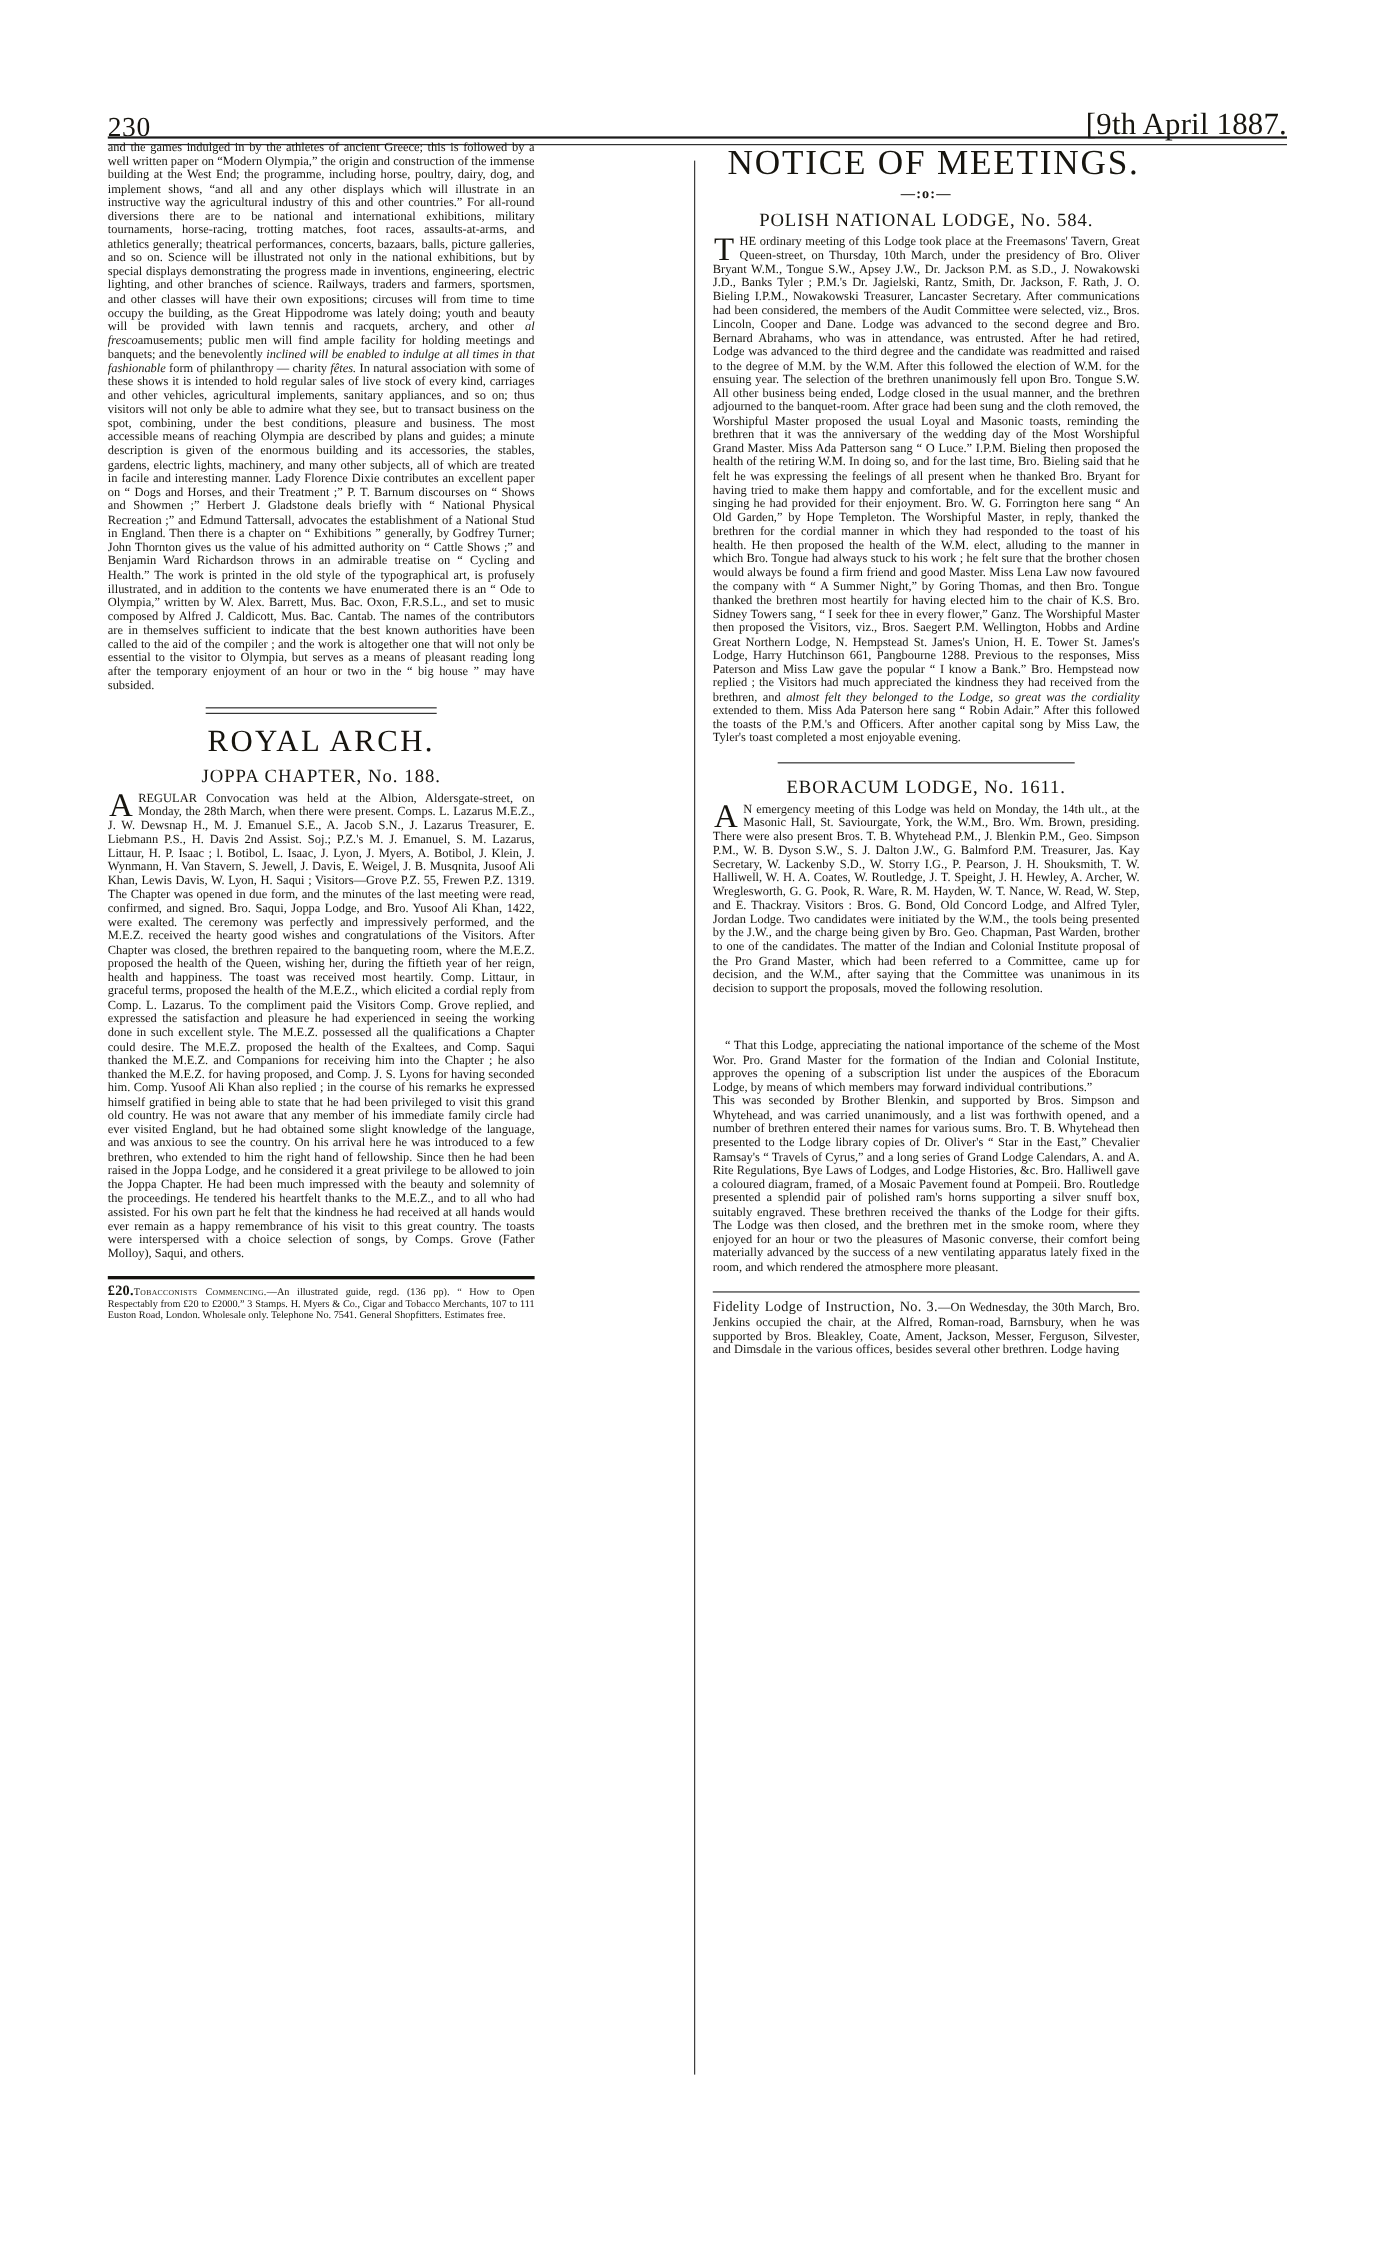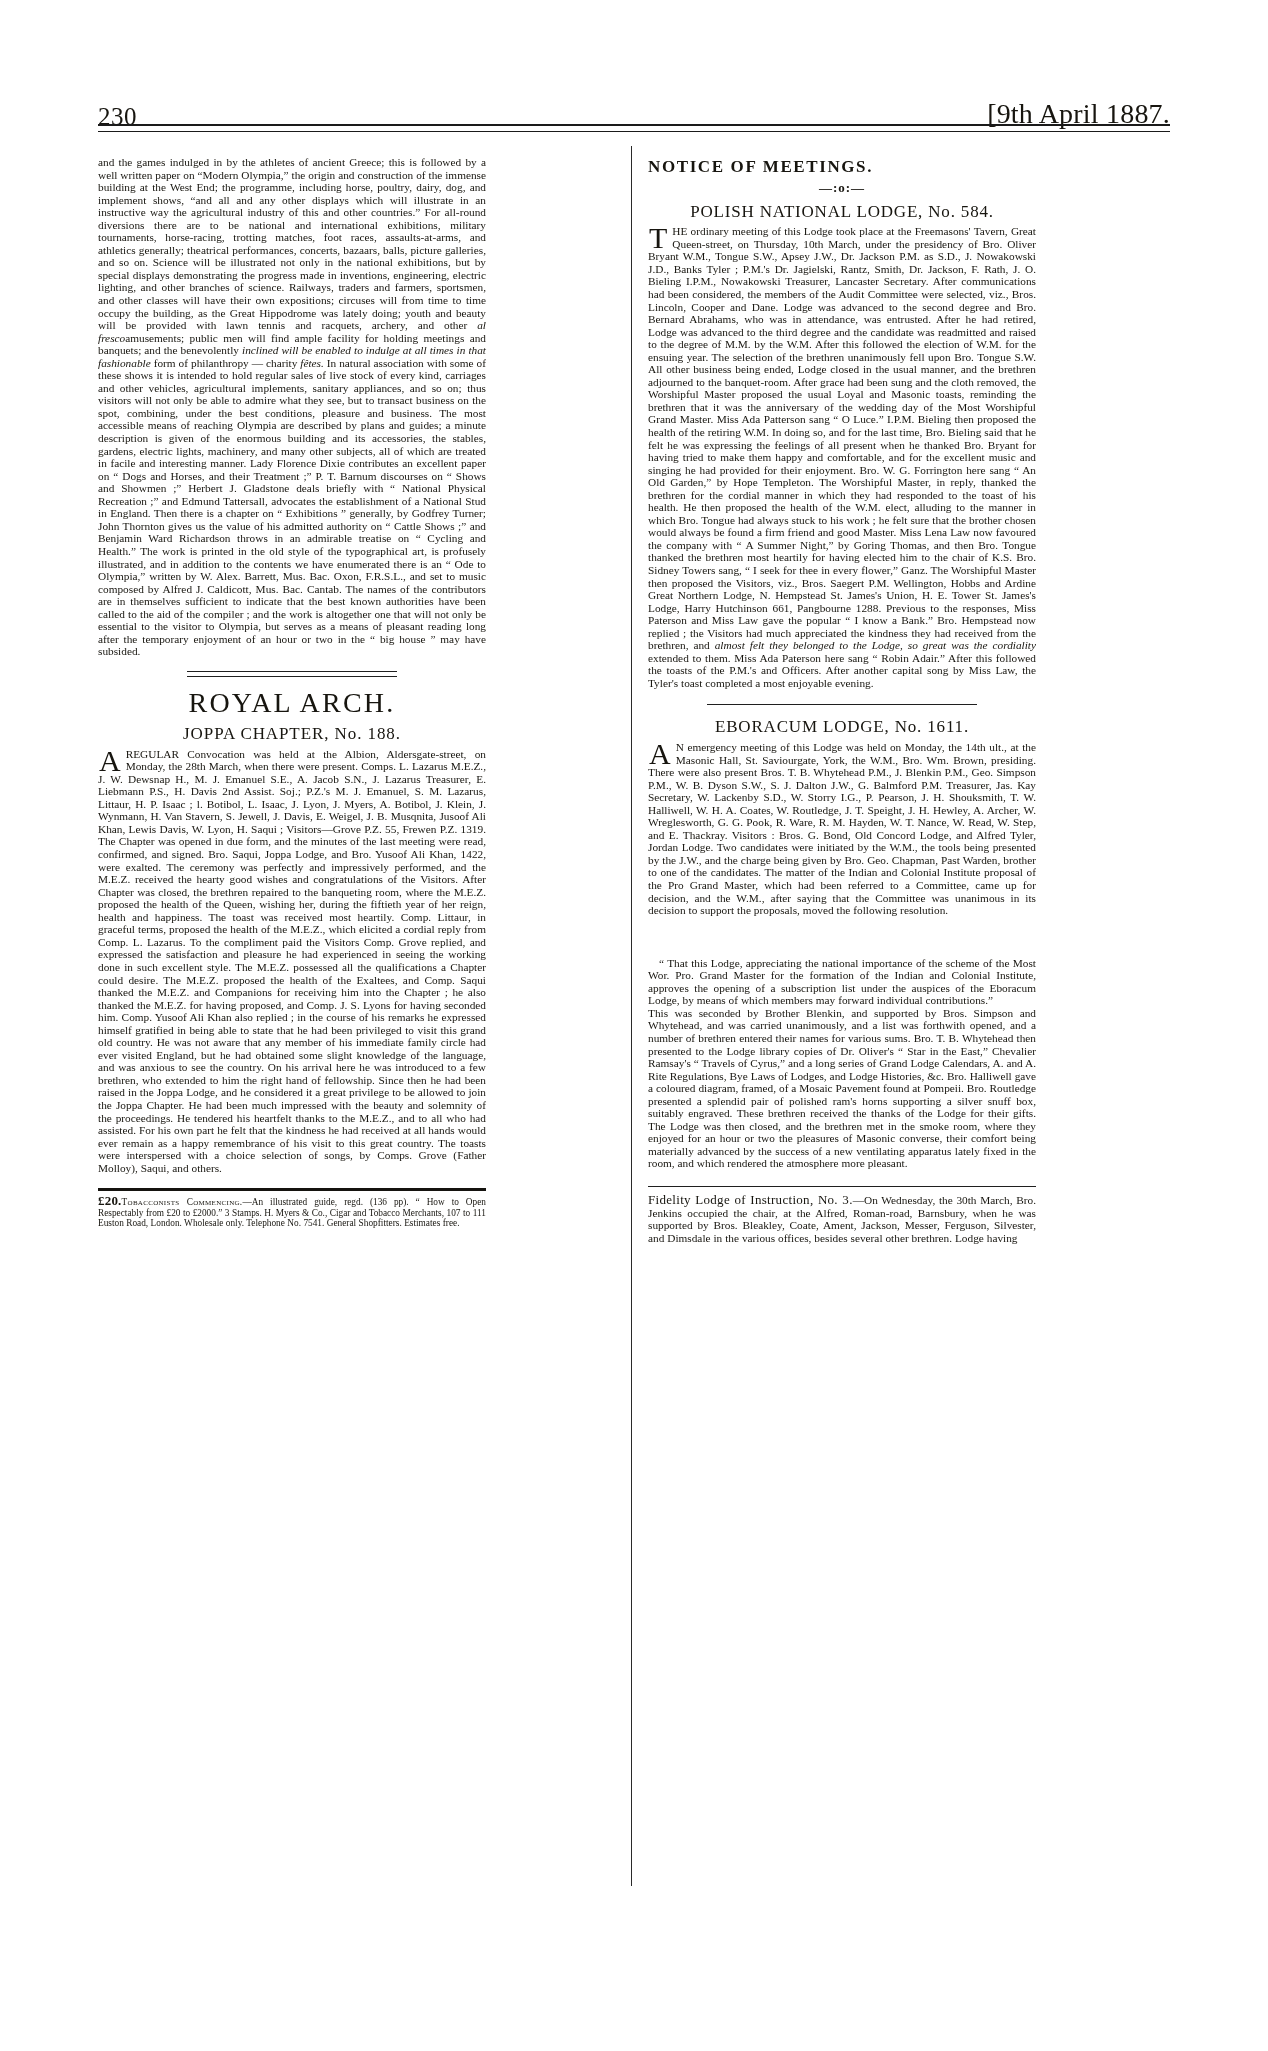--- a/index.html
+++ b/index.html
@@ -64,21 +64,21 @@
     top: 124px;
     width: 1072px;
     height: 5px;
     border-top: 2px solid #1a1a1a;
     border-bottom: 1px solid #1a1a1a;
   }
 
   
   .col {
     position: absolute;
-    top: 156px;
+    top: 128px;
     width: 388px;
     font-size: 11.3px;
     line-height: 12.55px;
     text-align: justify;
     -webkit-hyphens: none;
     hyphens: none;
     word-spacing: 0.1px;
   }
   .col-left  { left: 98px; }
   .col-right { left: 648px; }
@@ -115,24 +115,24 @@
   }
   .head-major {
     text-align: center;
     font-size: 28px;
     letter-spacing: 2.2px;
     font-weight: 400;
     margin: 2px 0 6px 0;
     line-height: 1.08;
   }
   .head-main-notice {
-    text-align: left;
-    font-size: 17px;
+    text-align: right;
+    font-size: 32px;
     letter-spacing: 1.6px;
-    font-weight: 700;
+    font-weight: 400;
     margin: 2px 0 0 0;
     line-height: 1.1;
   }
   .ornament {
     text-align: center;
     font-size: 13px;
     letter-spacing: 1px;
     margin: 4px 0 8px 0;
     line-height: 1;
     font-weight: 700;

